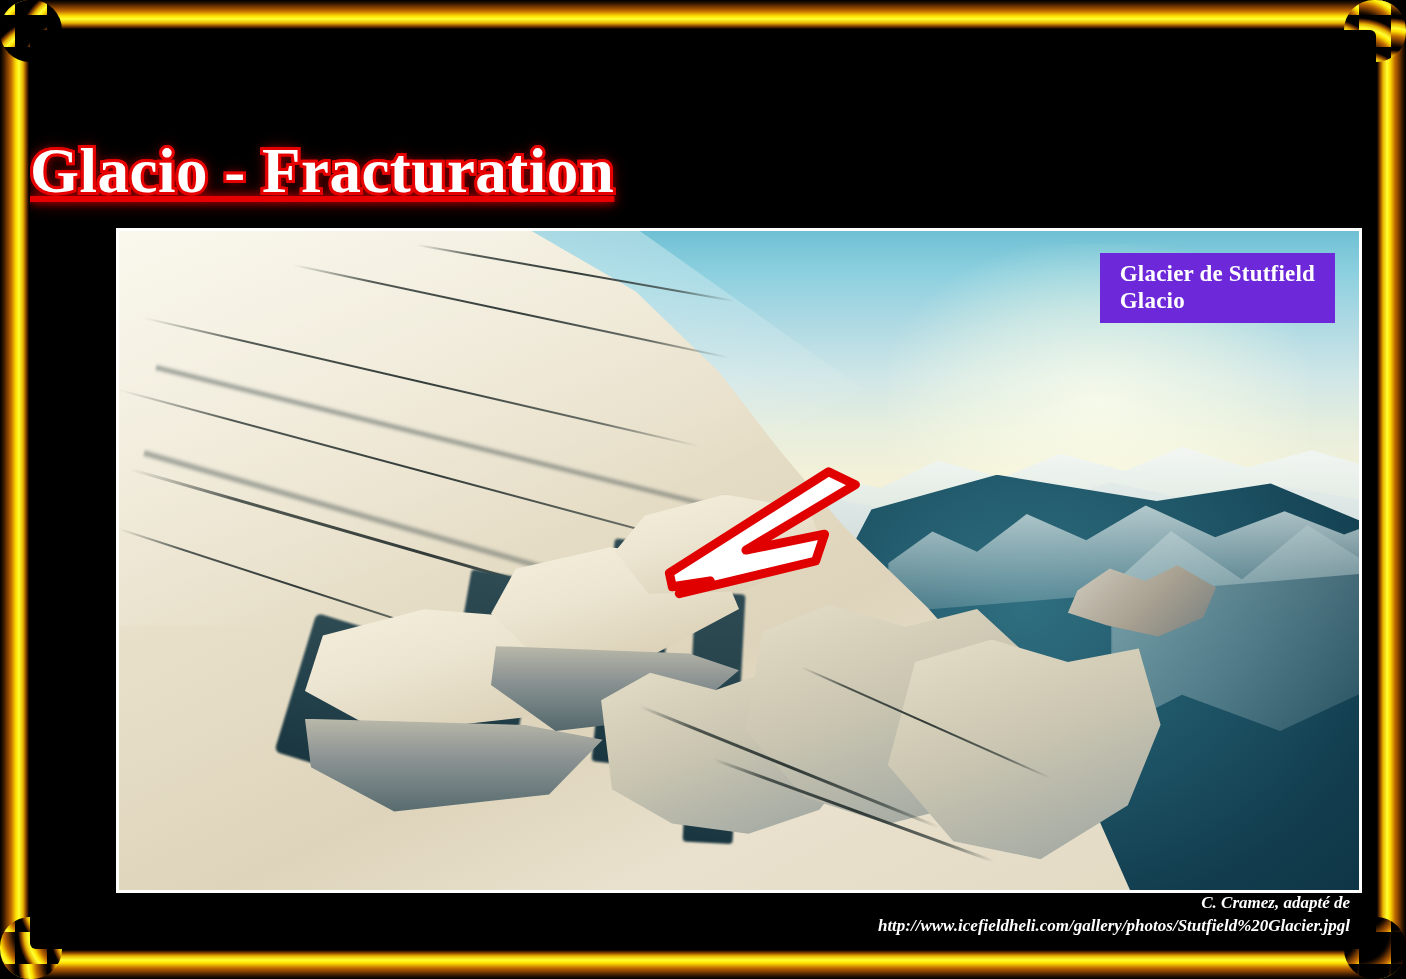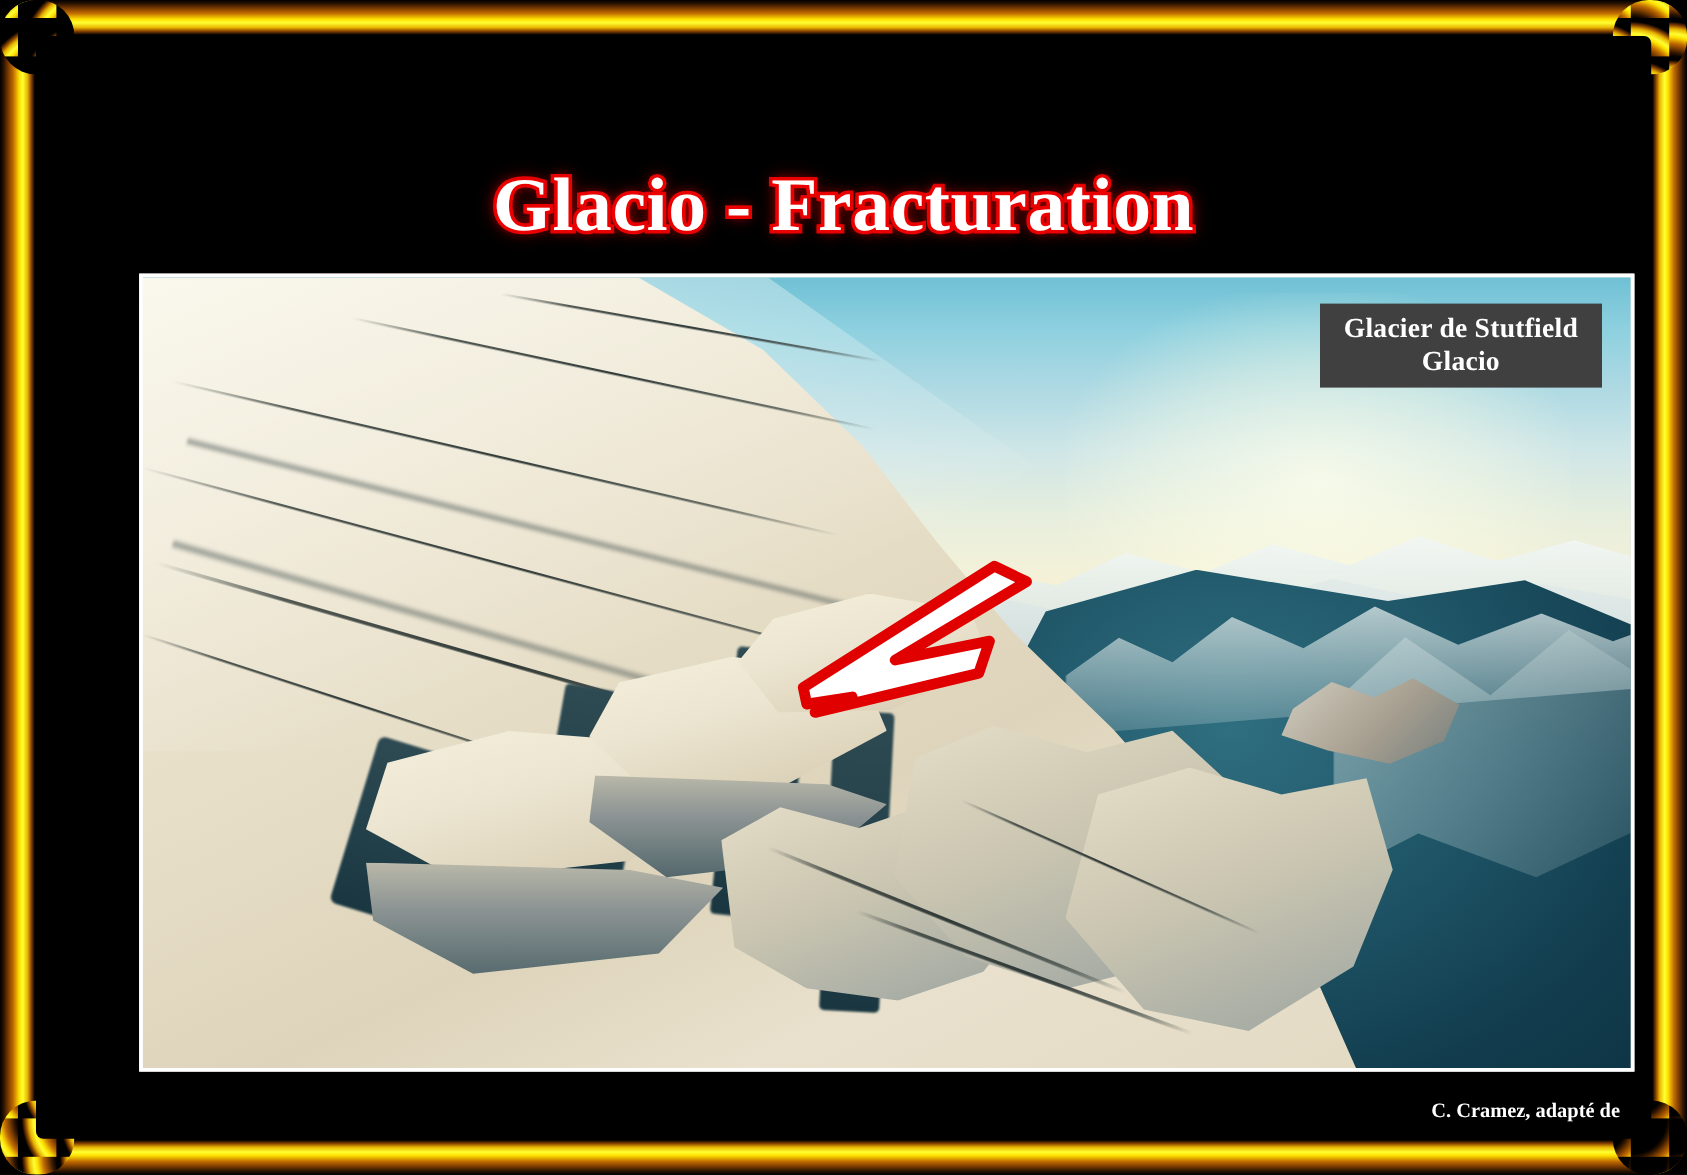--- a/index.html
+++ b/index.html
@@ -72,34 +72,34 @@
     border-radius: 6px;
     overflow: hidden;
   }
 
   
   #slide-title {
     position: absolute;
     left: 0;
     right: 0;
     top: 68px;
-    text-align: center;
     font-family: "Liberation Serif", serif;
     font-weight: bold;
     font-size: 63px;
     line-height: 1;
     letter-spacing: 0.5px;
     color: #ffffff;
     -webkit-text-stroke: 6px #e60000;
     paint-order: stroke fill;
     text-shadow:
       0 0 10px rgba(255,0,0,0.85),
       0 0 18px rgba(220,0,0,0.55);
     white-space: nowrap;
     user-select: none;
+    text-decoration: underline;
   }
 
   
   #photo-figure {
     position: absolute;
     left: 46px;
     top: 182px;
     width: 1246px;
     height: 665px;
     background: #ffffff;
@@ -245,41 +245,41 @@
     left: 0; top: 0;
     width: 100%; height: 100%;
     pointer-events: none;
   }
 
   
   #location-label {
     position: absolute;
     right: 24px;
     top: 22px;
-    background: #404040;
+    background: #6d28d9;
     color: #ffffff;
     font-family: "Liberation Serif", serif;
     font-weight: bold;
     font-size: 23px;
     line-height: 1.18;
-    text-align: center;
     padding: 7px 20px 9px 20px;
     white-space: pre-line;
     letter-spacing: 0.2px;
   }
 
   
   #credit {
     position: absolute;
     right: 26px;
     bottom: 12px;
     text-align: right;
     color: #ffffff;
     font-family: "Liberation Serif", serif;
     font-weight: bold;
+    font-style: italic;
     font-size: 17px;
     line-height: 1.32;
   }
   #credit .line1 { display: block; }
   #credit .line2 { display: block; }
 </style>
 </head>
 <body>
 
 <div id="slide-frame">
@@ -353,16 +353,17 @@
         <svg id="callout-arrow" viewBox="0 0 1246 665" preserveAspectRatio="none">
           <polygon points="553,345 713,243 740,256 630,322 709,306 700,333 563,366 594,353 556,359" fill="#ffffff" stroke="#e00000" stroke-width="9" stroke-linejoin="round"></polygon>
         </svg>
 
         <div id="location-label"><span>Glacier de Stutfield</span><br><span>Glacio</span></div>
       </div>
     </figure>
 
     <div id="credit">
       <span class="line1">C. Cramez, adapté de</span>
+      <span class="line2">http://www.icefieldheli.com/gallery/photos/Stutfield%20Glacier.jpgl</span>
     </div>
 
   </div>
 </div>
 
 </body></html>

